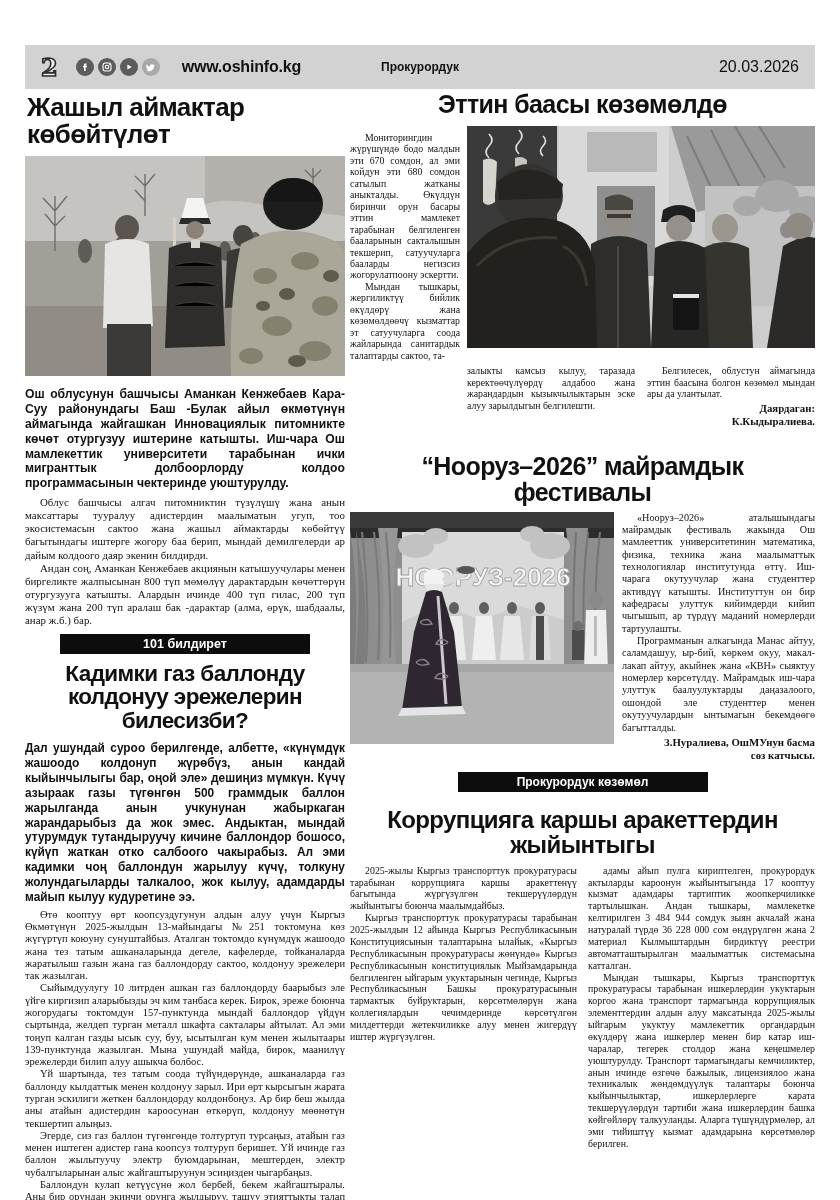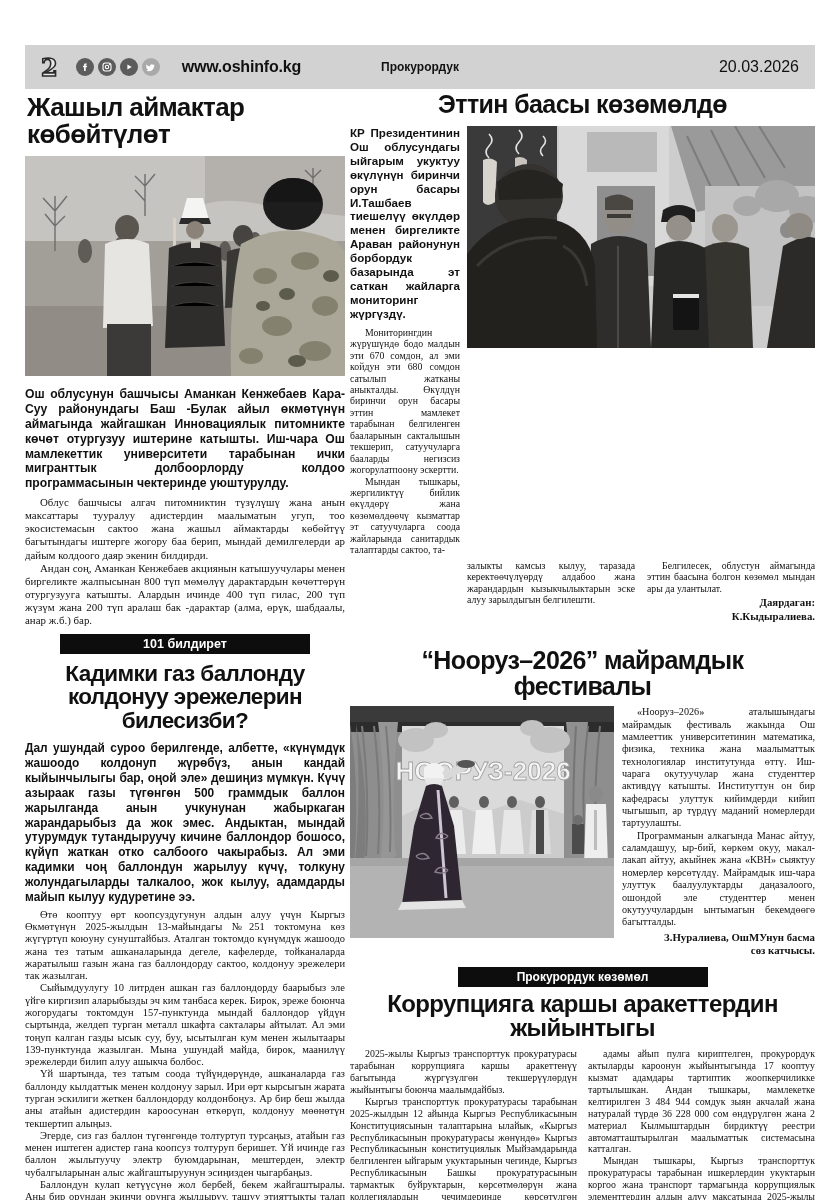--- a/index.html
+++ b/index.html
@@ -54,21 +54,21 @@
   .photo2 { width:348px; height:222px; background:#c7c7c7; }
   .meat-bottom { display:flex; gap:12px; margin-left:117px; margin-top:4px; width:348px; }
   .meat-bcol { width:168px; font-size:9.8px; line-height:1.18; }
   .meat-sig { font-size:10.8px; margin-top:2px; }
   .h-nooruz { font-size:25px; text-align:center; margin-top:24px; }
   .nooruz-row { display:flex; gap:8px; margin-top:7px; }
   .photo3 { width:264px; height:232px; background:#8f8f8f; }
   .nooruz-text { width:193px; font-size:10.2px; line-height:1.21; }
   .nooruz-sig { font-size:10.8px; margin-top:2px; }
   .banner-prok { width:250px; margin:9px auto 0 auto; font-size:12px; padding:3px 16px; }
-  .h-corr { font-size:24px; text-align:center; margin-top:5px; }
+  .h-corr { font-size:24px; text-align:center; margin-top:16px; }
   .corr-cols { display:flex; gap:11px; margin-top:7px; }
   .corr-col { width:227px; font-size:9.9px; line-height:1.2; }
   
   .footer-brand {
     position:absolute; right:28px; top:1195px; font-size:24px; color:#8e8e8e;
     letter-spacing:0.5px;
     margin-left:17px;
   }
 </style>
 </head>
@@ -183,21 +183,20 @@
       <p>Баллондун кулап кетүүсүнө жол бербей, бекем жайгаштыралы. Аны бир орундан экинчи орунга жылдыруу, ташуу этияттыкты талап кылат. Өрт коопсуздук эрежелерин сактап, үй тиричилигинде газ баллонду абайлап колдонуңуз.</p>
     </div>
     
   </div>
 
   <div class="right-area">
 
     <div class="headline h-meat">Эттин баасы көзөмөлдө</div>
     <div class="meat-row">
       <div class="meat-leftcol">
-        <div class="lead meat-lead">КР Президентинин Ош облусундагы ыйгарым укуктуу өкүлүнүн биринчи орун басары И.Ташбаев тиешелүү өкүлдөр менен биргеликте Араван районунун борбордук базарында эт саткан жайларга мониторинг жүргүздү.</div>
         <div class="serif meat-serif">
           <p>Мониторингдин жүрүшүндө бодо малдын эти 670 сомдон, ал эми койдун эти 680 сомдон сатылып жатканы аныкталды. Өкүлдүн биринчи орун басары эттин мамлекет тарабынан белгиленген бааларынын сакталышын текшерип, сатуучуларга бааларды негизсиз жогорулатпоону эскертти.</p>
           <p>Мындан тышкары, жергиликтүү бийлик өкүлдөрү жана көзөмөлдөөчү кызматтар эт сатуучуларга соода жайларында санитардык талаптарды сактоо, та-</p>
         </div>
       </div>
 
       <svg class="photo2" viewBox="0 0 348 222" preserveAspectRatio="none">
         <rect width="348" height="222" fill="#cdcdcd"></rect>
         <rect x="0" y="0" width="90" height="150" fill="#3a3a3a"></rect>
         <rect x="92" y="0" width="110" height="160" fill="#d9d9d9"></rect>

